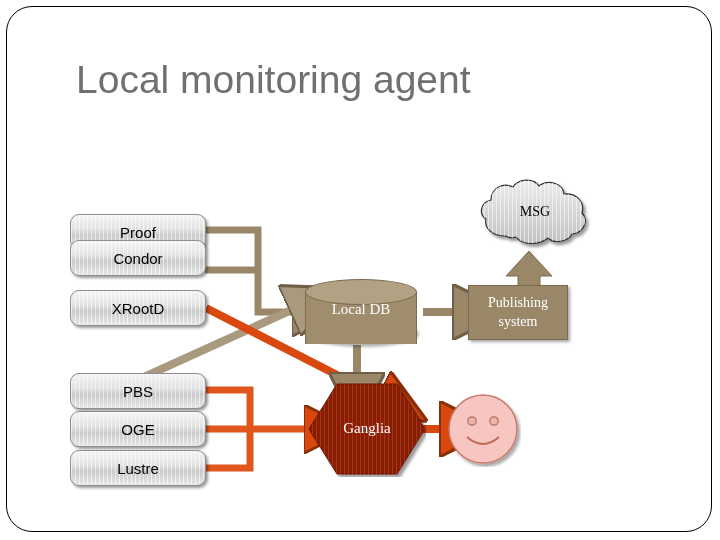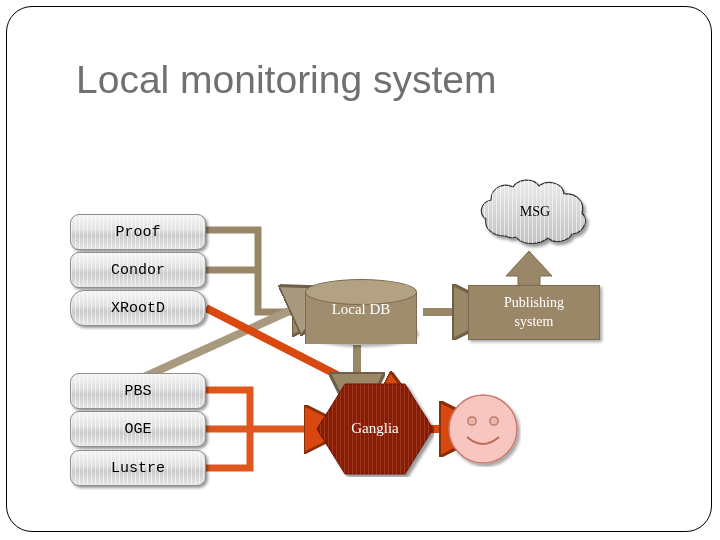--- a/index.html
+++ b/index.html
@@ -56,21 +56,21 @@
   }
 
   
   .greybox {
     width: 136px;
     height: 36px;
     border: 1px solid #8f8f8f;
     border-radius: 9px;
     color: #000000;
     font-size: 15px;
-    font-family: Liberation Mono, monospace;
+    font-family: Liberation Sans, sans-serif;
     background-color: #d9d9d9;
     background-image:
       repeating-linear-gradient(90deg,
         rgba(255,255,255,0.55) 0px,
         rgba(255,255,255,0.55) 1px,
         rgba(0,0,0,0.00) 1px,
         rgba(0,0,0,0.00) 4px),
       linear-gradient(180deg, #f4f4f4 0%, #e2e2e2 42%, #cacaca 60%, #e6e6e6 100%);
     box-shadow: 2px 2px 3px rgba(0,0,0,0.40);
     z-index: 6;
@@ -171,21 +171,21 @@
   }
   #connector-layer { z-index: 3; }
 </style>
 </head>
 <body>
 
 <div id="slide">
 
   <div id="slide-frame"></div>
 
-  <div id="slide-title">Local monitoring system</div>
+  <div id="slide-title">Local monitoring agent</div>
 
   <svg class="layer" id="connector-layer" viewBox="0 0 720 540">
     <defs>
       <marker id="ar-khaki" markerWidth="7" markerHeight="7" refX="1.2" refY="3.5" orient="auto" markerUnits="strokeWidth">
         <path d="M0,0 L7,3.5 L0,7 z" fill="#9a8768" stroke="#6f5f46" stroke-width="0.4"></path>
       </marker>
       <marker id="ar-khaki2" markerWidth="7" markerHeight="7" refX="1.2" refY="3.5" orient="auto" markerUnits="strokeWidth">
         <path d="M0,0 L7,3.5 L0,7 z" fill="#a99a7f" stroke="#6f5f46" stroke-width="0.4"></path>
       </marker>
       <marker id="ar-orange" markerWidth="7" markerHeight="7" refX="1.2" refY="3.5" orient="auto" markerUnits="strokeWidth">
@@ -224,45 +224,45 @@
     </g>
 
     <g>
       <path d="M423,429 L449,429" fill="none" stroke="#d9480f" stroke-width="8" marker-end="url(#ar-orange)"></path>
     </g>
   </svg>
 
   <div class="node greybox" style="left:70px; top:214px;">
     <span>Proof</span>
   </div>
-  <div class="node greybox" style="left:70px; top:252px;">
+  <div class="node greybox" style="left:70px; top:240px;">
     <span>Condor</span>
   </div>
-  <div class="node greybox" style="left:70px; top:290px;border-radius:14px;">
+  <div class="node greybox" style="left:70px; top:290px;">
     <span>XRootD</span>
   </div>
 
   <div class="node greybox" style="left:70px; top:373px;justify-content:center;">
     <span>PBS</span>
   </div>
   <div class="node greybox" style="left:70px; top:411px;justify-content:center;">
     <span>OGE</span>
   </div>
   <div class="node greybox" style="left:70px; top:450px;">
     <span>Lustre</span>
   </div>
 
   <div class="node cylinder" style="left:305px; top:279px; width:112px; height:66px;">
     <div class="cyl-bottom"></div>
     <div class="cyl-body"></div>
     <div class="cyl-top"></div>
     <div class="cyl-label">Local DB</div>
   </div>
 
-  <div class="node tanbox" style="left:468px; top:285px; width:132px; height:55px; flex-direction:column;">
+  <div class="node tanbox" style="left:468px; top:285px; width:100px; height:55px; flex-direction:column;">
     <span>Publishing</span>
     <span>system</span>
   </div>
 
   <div class="node cloud-wrap" style="left:476px; top:178px; width:118px; height:72px;">
     <svg width="118" height="72" viewBox="0 0 118 72" style="position:absolute;left:0;top:0;">
       <defs>
         <linearGradient id="cloudGrad" x1="0" y1="0" x2="0" y2="1">
           <stop offset="0%" stop-color="#ececec"></stop>
           <stop offset="55%" stop-color="#d4d4d4"></stop>
@@ -299,21 +299,21 @@
             C101,15 109,24 106,35
             C113,42 108,55 96,56
             C92,64 78,66 72,60
             C62,68 46,67 40,59
             C37,60 33,60 30,58 Z" fill="url(#vstripe)" stroke="none"></path>
       </g>
     </svg>
     <div class="cloud-label">MSG</div>
   </div>
 
-  <div class="node hex-wrap" style="left:316px; top:382px; width:118px; height:95px;">
+  <div class="node hex-wrap" style="left:308px; top:382px; width:118px; height:95px;">
     <svg width="118" height="95" viewBox="0 0 118 95" style="position:absolute;left:0;top:0;">
       <defs>
         <pattern id="vstripeRed" width="4" height="4" patternUnits="userSpaceOnUse">
           <rect width="4" height="4" fill="none"></rect>
           <rect x="0" y="0" width="1" height="4" fill="#ffffff" opacity="0.13"></rect>
         </pattern>
         <filter id="hexShadow" x="-20%" y="-20%" width="150%" height="155%">
           <feDropShadow dx="3" dy="3" stdDeviation="1.6" flood-color="#000000" flood-opacity="0.40"></feDropShadow>
         </filter>
       </defs>

